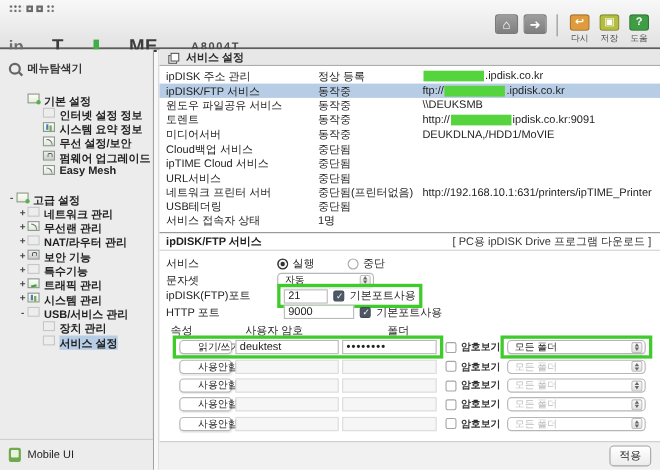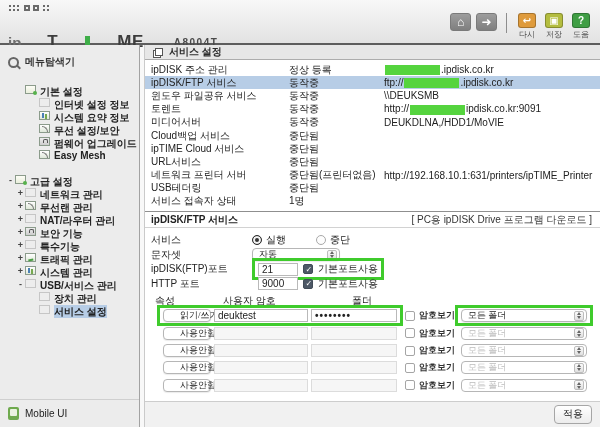--- a/index.html
+++ b/index.html
@@ -74,21 +74,21 @@
   .section-row .stitle { font-weight:bold; }
   .section-row .slink { color:#333; cursor:pointer; }
 
   .form { padding-top:5px; }
   .form-row { display:flex; align-items:center; height:14.5px; padding-left:6px; }
   .form-label { width:101px; flex-shrink:0; }
   .rad { width:10px; height:10px; border-radius:50%; border:1px solid #a9a9a9; background:#fdfdfd; margin-right:4px; cursor:pointer; flex-shrink:0; }
   .rad.on { border:1px solid #2f2f2f; background:#333; box-shadow:inset 0 0 0 2px #f2f2f2; }
   .rlabel { margin-right:30px; }
   .popup { height:13px; border:1px solid #b6b6b6; border-radius:4px; background:#fff; display:flex; align-items:center; padding:0 2px 0 6px; font-size:9px; cursor:pointer; box-shadow:0 1px 1px rgba(0,0,0,.08); }
-  .popup .ptext { margin-right:4px; white-space:nowrap;font-family:Liberation Serif, serif; }
+  .popup .ptext { margin-right:4px; white-space:nowrap; }
   .stp { width:10px; height:10px; background:linear-gradient(#fbfbfb,#e0e0e0); border:1px solid #bdbdbd; border-radius:2px; margin-left:auto; display:flex; flex-direction:column; align-items:center; justify-content:center; gap:1px; flex-shrink:0; }
   .stp i { display:block; width:0; height:0; border-left:2px solid transparent; border-right:2px solid transparent; }
   .stp .up { border-bottom:3px solid #666; }
   .stp .dn { border-top:3px solid #666; }
   .txt-input { height:13px; border:1px solid #b9b9b9; font-size:10px; padding:0 3px; font-family:inherit; color:#222; background:#fff; }
   .txt-input:disabled { background:#f6f6f6; border-color:#dcdcdc; }
   .hl { border:3px solid #3fcb2c; display:inline-flex; align-items:center; gap:5px; padding:1px 3px; background:transparent; }
   .cb { width:10px; height:10px; border:1px solid #a5a5a5; border-radius:2px; background:#fff; cursor:pointer; flex-shrink:0; position:relative; }
   .cb.on { background:#4d5866; border-color:#424c58; }
   .cb.on::after { content:"✓"; position:absolute; color:#fff; font-size:8px; left:1.5px; top:-0.5px; }
@@ -374,21 +374,21 @@
           <span class="form-label">ipDISK(FTP)포트</span>
           <span class="hl">
             <input class="txt-input" style="width: 40px;" value="21">
             <span class="cb on"></span>
             <span>기본포트사용</span>
           </span>
         </div>
         <div class="form-row">
           <span class="form-label">HTTP 포트</span>
           <span style="display:inline-flex;align-items:center;gap:5px;padding-left:6px;">
-            <input class="txt-input" style="width: 40px;" value="9000">
+            <input class="txt-input" style="width: 64px;" value="9000">
             <span class="cb on"></span>
             <span>기본포트사용</span>
           </span>
         </div>
       </div>
 
       <div class="ut-header">
         <span class="uth-attr">속성</span>
         <span class="uth-pw">사용자 암호</span>
         <span class="uth-folder">폴더</span>

